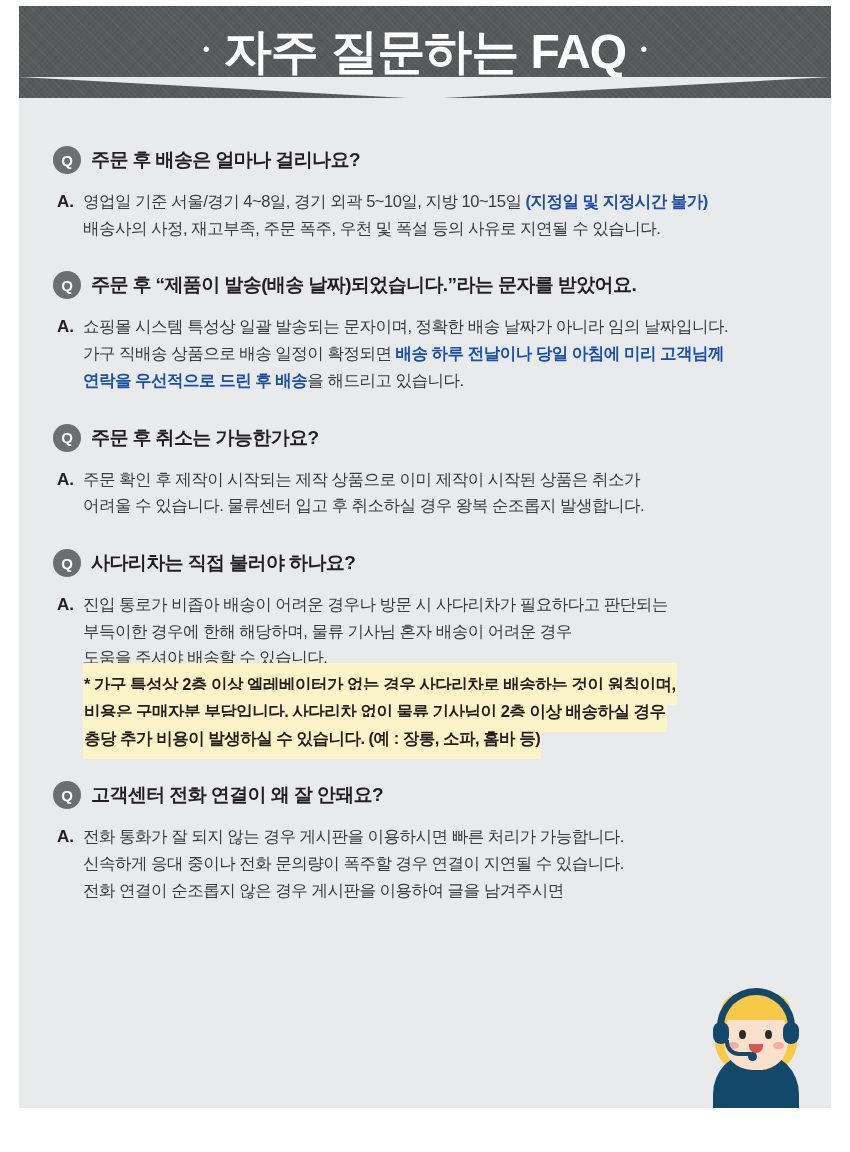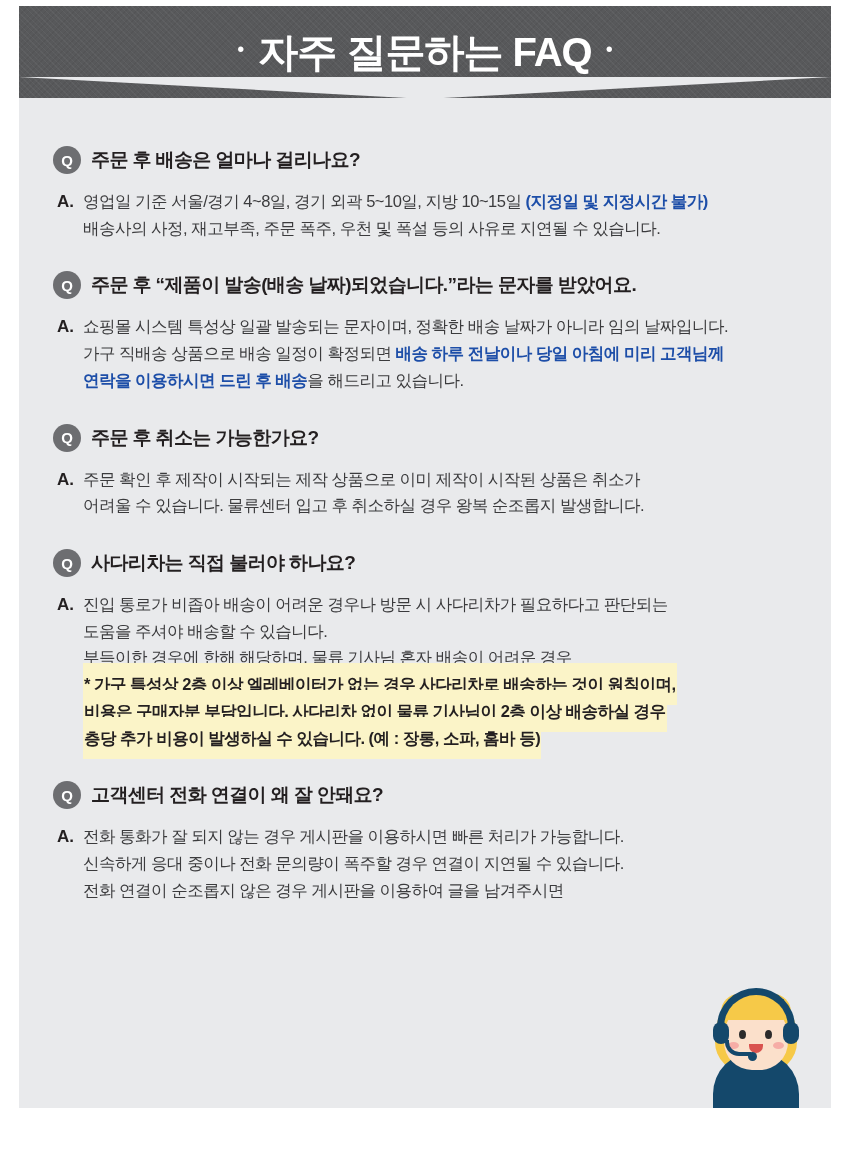--- a/index.html
+++ b/index.html
@@ -35,21 +35,21 @@
   .banner-inner {
     position: absolute;
     top: 0; left: 0; right: 0; bottom: 0;
     display: flex;
     align-items: center;
     justify-content: center;
     gap: 14px;
   }
   .banner-title {
     color: #ffffff;
-    font-size: 40px;
+    font-size: 48px;
     font-weight: bold;
     letter-spacing: -1px;
     white-space: nowrap;
   }
   .banner-dot {
     color: #ffffff;
     font-size: 20px;
     line-height: 1;
     padding-bottom: 6px;
   }
@@ -306,21 +306,21 @@
       <div class="a-row">
         <span class="a-label">A.</span>
         <div class="a-body">
           <div class="a-line">
             <span>쇼핑몰 시스템 특성상 일괄 발송되는 문자이며, 정확한 배송 날짜가 아니라 임의 날짜입니다.</span>
           </div>
           <div class="a-line">
             <span>가구 직배송 상품으로 배송 일정이 확정되면 </span><b class="em">배송 하루 전날이나 당일 아침에 미리 고객님께</b>
           </div>
           <div class="a-line">
-            <b class="em">연락을 이용하시면 드린 후 배송</b><span>을 해드리고 있습니다.</span>
+            <b class="em">연락을 우선적으로 드린 후 배송</b><span>을 해드리고 있습니다.</span>
           </div>
         </div>
       </div>
     </div>
 
     <div class="faq-item">
       <div class="q-row">
         <span class="q-badge">Q</span>
         <span class="q-text">주문 후 취소는 가능한가요?</span>
       </div>
@@ -342,24 +342,24 @@
         <span class="q-badge">Q</span>
         <span class="q-text">사다리차는 직접 불러야 하나요?</span>
       </div>
       <div class="a-row">
         <span class="a-label">A.</span>
         <div class="a-body">
           <div class="a-line">
             <span>진입 통로가 비좁아 배송이 어려운 경우나 방문 시 사다리차가 필요하다고 판단되는</span>
           </div>
           <div class="a-line">
+            <span>부득이한 경우에 한해 해당하며, 물류 기사님 혼자 배송이 어려운 경우</span>
+          </div>
+          <div class="a-line">
             <span>도움을 주셔야 배송할 수 있습니다.</span>
-          </div>
-          <div class="a-line">
-            <span>부득이한 경우에 한해 해당하며, 물류 기사님 혼자 배송이 어려운 경우</span>
           </div>
           <div class="a-line">
             <span class="hl">* 가구 특성상 2층 이상 엘레베이터가 없는 경우 사다리차로 배송하는 것이 원칙이며,</span>
           </div>
           <div class="a-line">
             <span class="hl">비용은 구매자분 부담입니다. 사다리차 없이 물류 기사님이 2층 이상 배송하실 경우</span>
           </div>
           <div class="a-line">
             <span class="hl">층당 추가 비용이 발생하실 수 있습니다. (예 : 장롱, 소파, 홈바 등)</span>
           </div>

